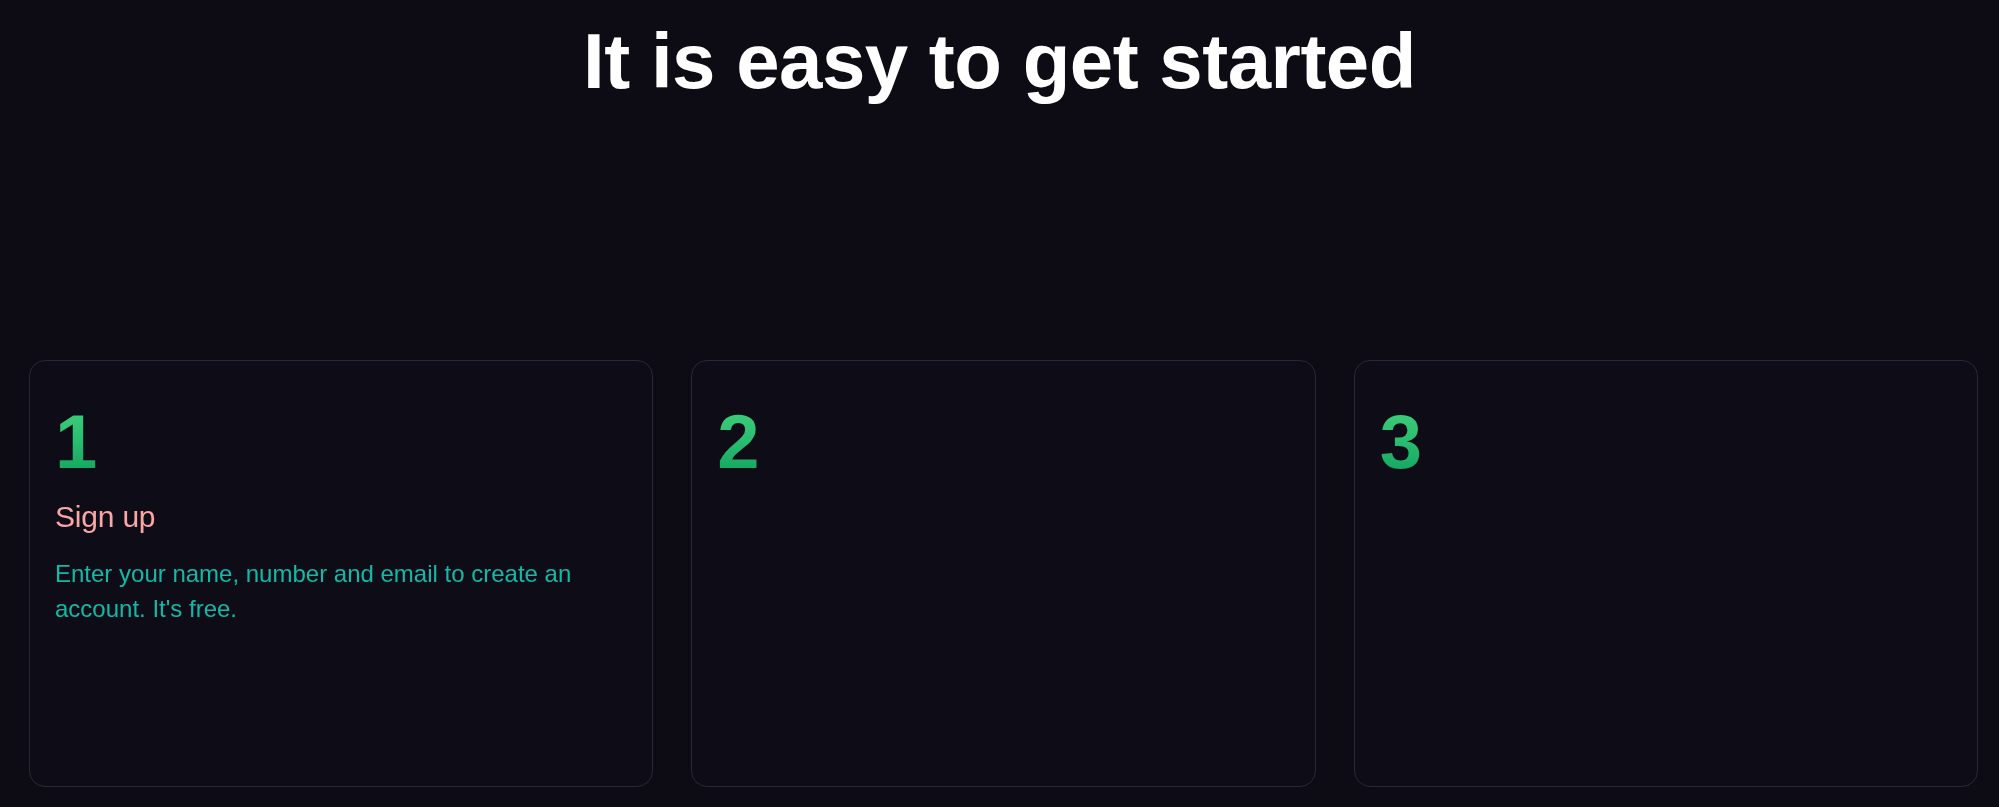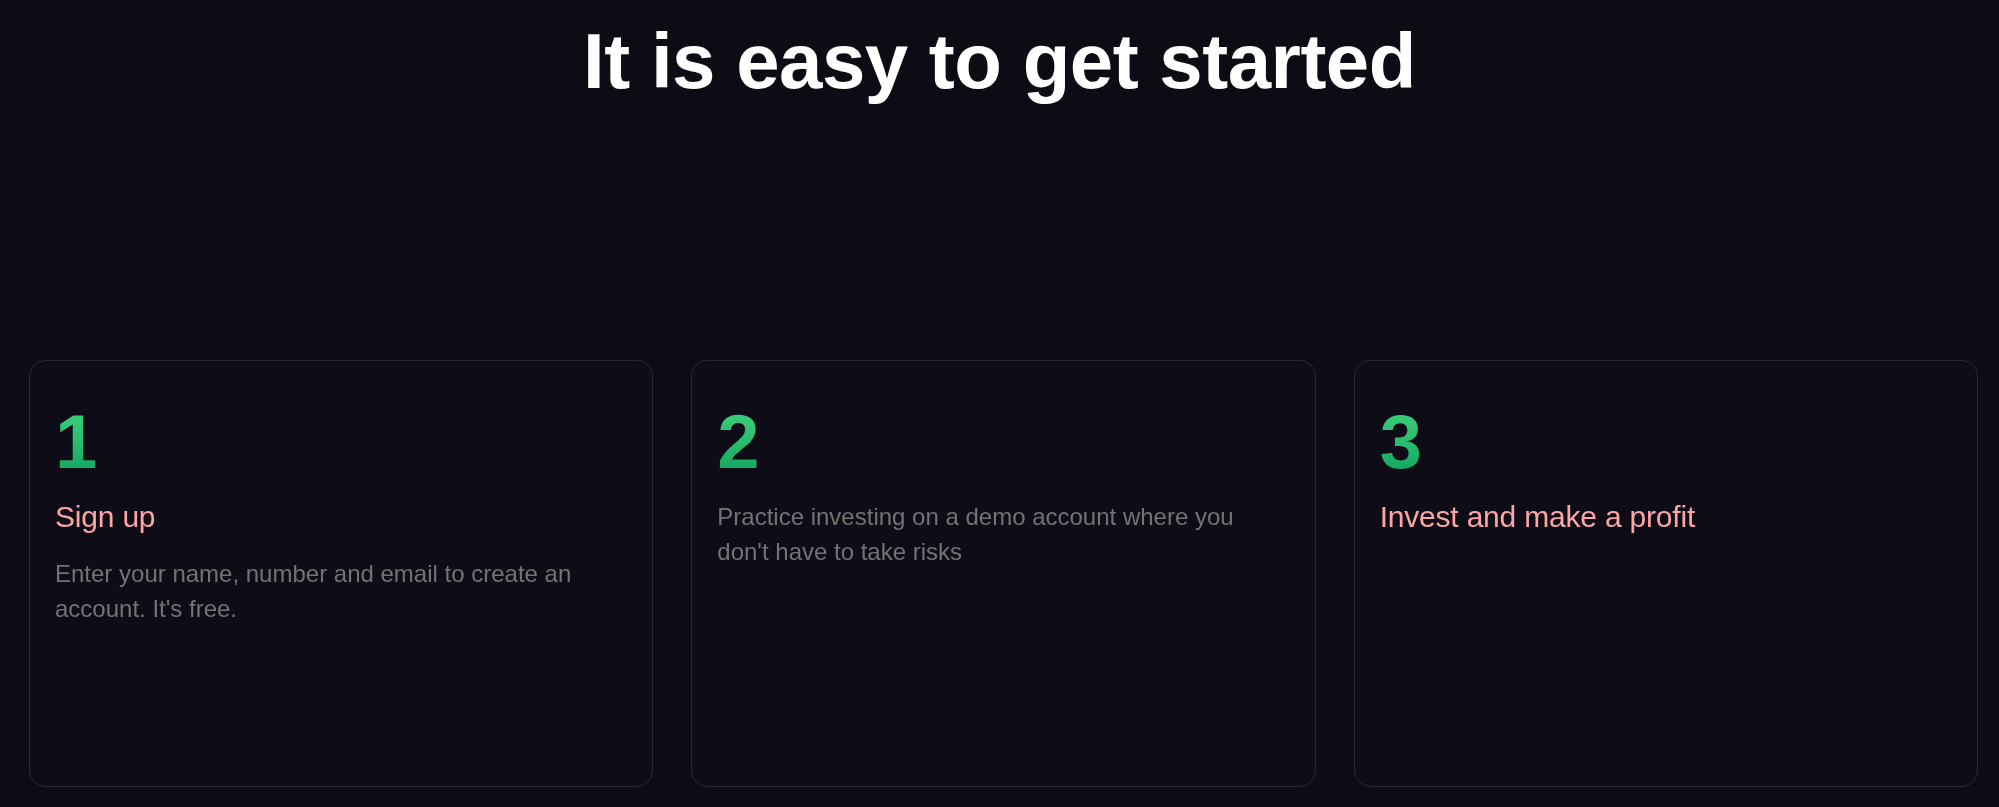--- a/index.html
+++ b/index.html
@@ -83,43 +83,41 @@
     color:#fca5a5;
     letter-spacing:-0.2px;
     white-space:nowrap;
   }
 
   .step-desc {
     margin-top:22px;
     font-size:24px;
     font-weight:400;
     line-height:35px;
-    color:#737373;
+    color:#14b8a6;
     max-width:520px;
   }
 </style>
 </head>
 <body>
 
 <div class="page">
 
   <h1 class="page-title">It is easy to get started</h1>
 
   <div class="steps-row">
 
     <div class="step-card">
       <div class="step-number">1</div>
       <div class="step-heading">Sign up</div>
       <div class="step-desc">Enter your name, number and email to create an account. It's free.</div>
     </div>
 
     <div class="step-card">
       <div class="step-number">2</div>
-      <div class="step-desc">Practice investing on a demo account where you don't have to take risks</div>
     </div>
 
     <div class="step-card">
       <div class="step-number">3</div>
-      <div class="step-heading">Invest and make a profit</div>
     </div>
 
   </div>
 </div>
 
 </body></html>

